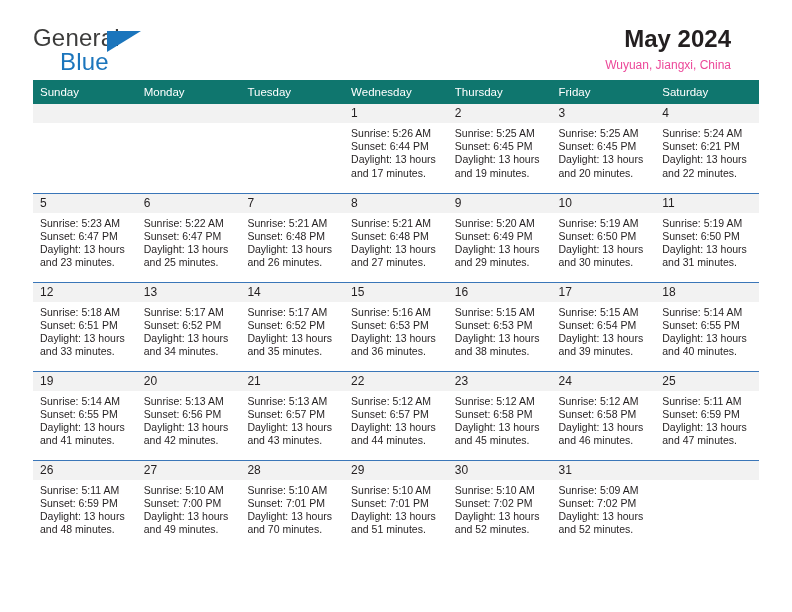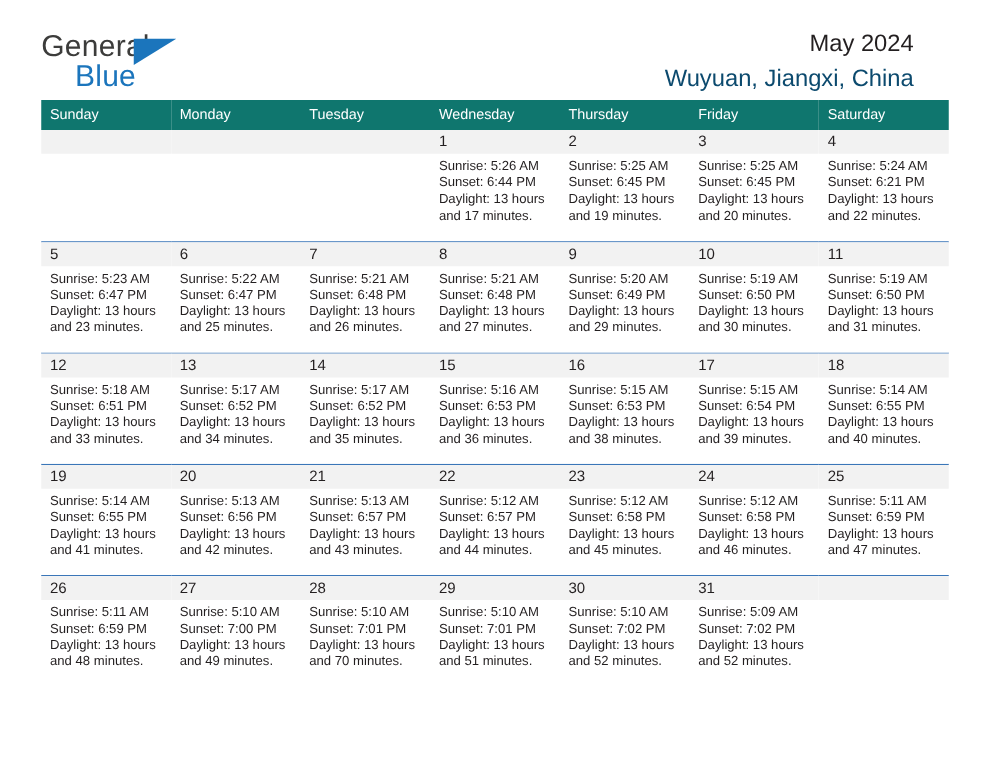--- a/index.html
+++ b/index.html
@@ -63,29 +63,29 @@
     width: 0;
     height: 0;
     border-left: 34px solid #1b75bc;
     border-bottom: 21px solid transparent;
   }
   .titles {
     text-align: right;
     padding-top: 0px;
   }
   .cal-title {
-    font-size: 19px;
+    font-size: 24px;
     color: #231f20;
     line-height: 1.05;
-    font-weight: normal;
+    font-weight: bold;
     margin: 0;
   }
   .cal-sub {
-    font-size: 19px;
-    color: #0c4a6e;
+    font-size: 12px;
+    color: #ec4899;
     margin-top: 8px;
     line-height: 1.1;
   }
 
   
   .cal {
     width: 726px;
     border-collapse: collapse;
     table-layout: fixed;
     margin-top: 8px;

